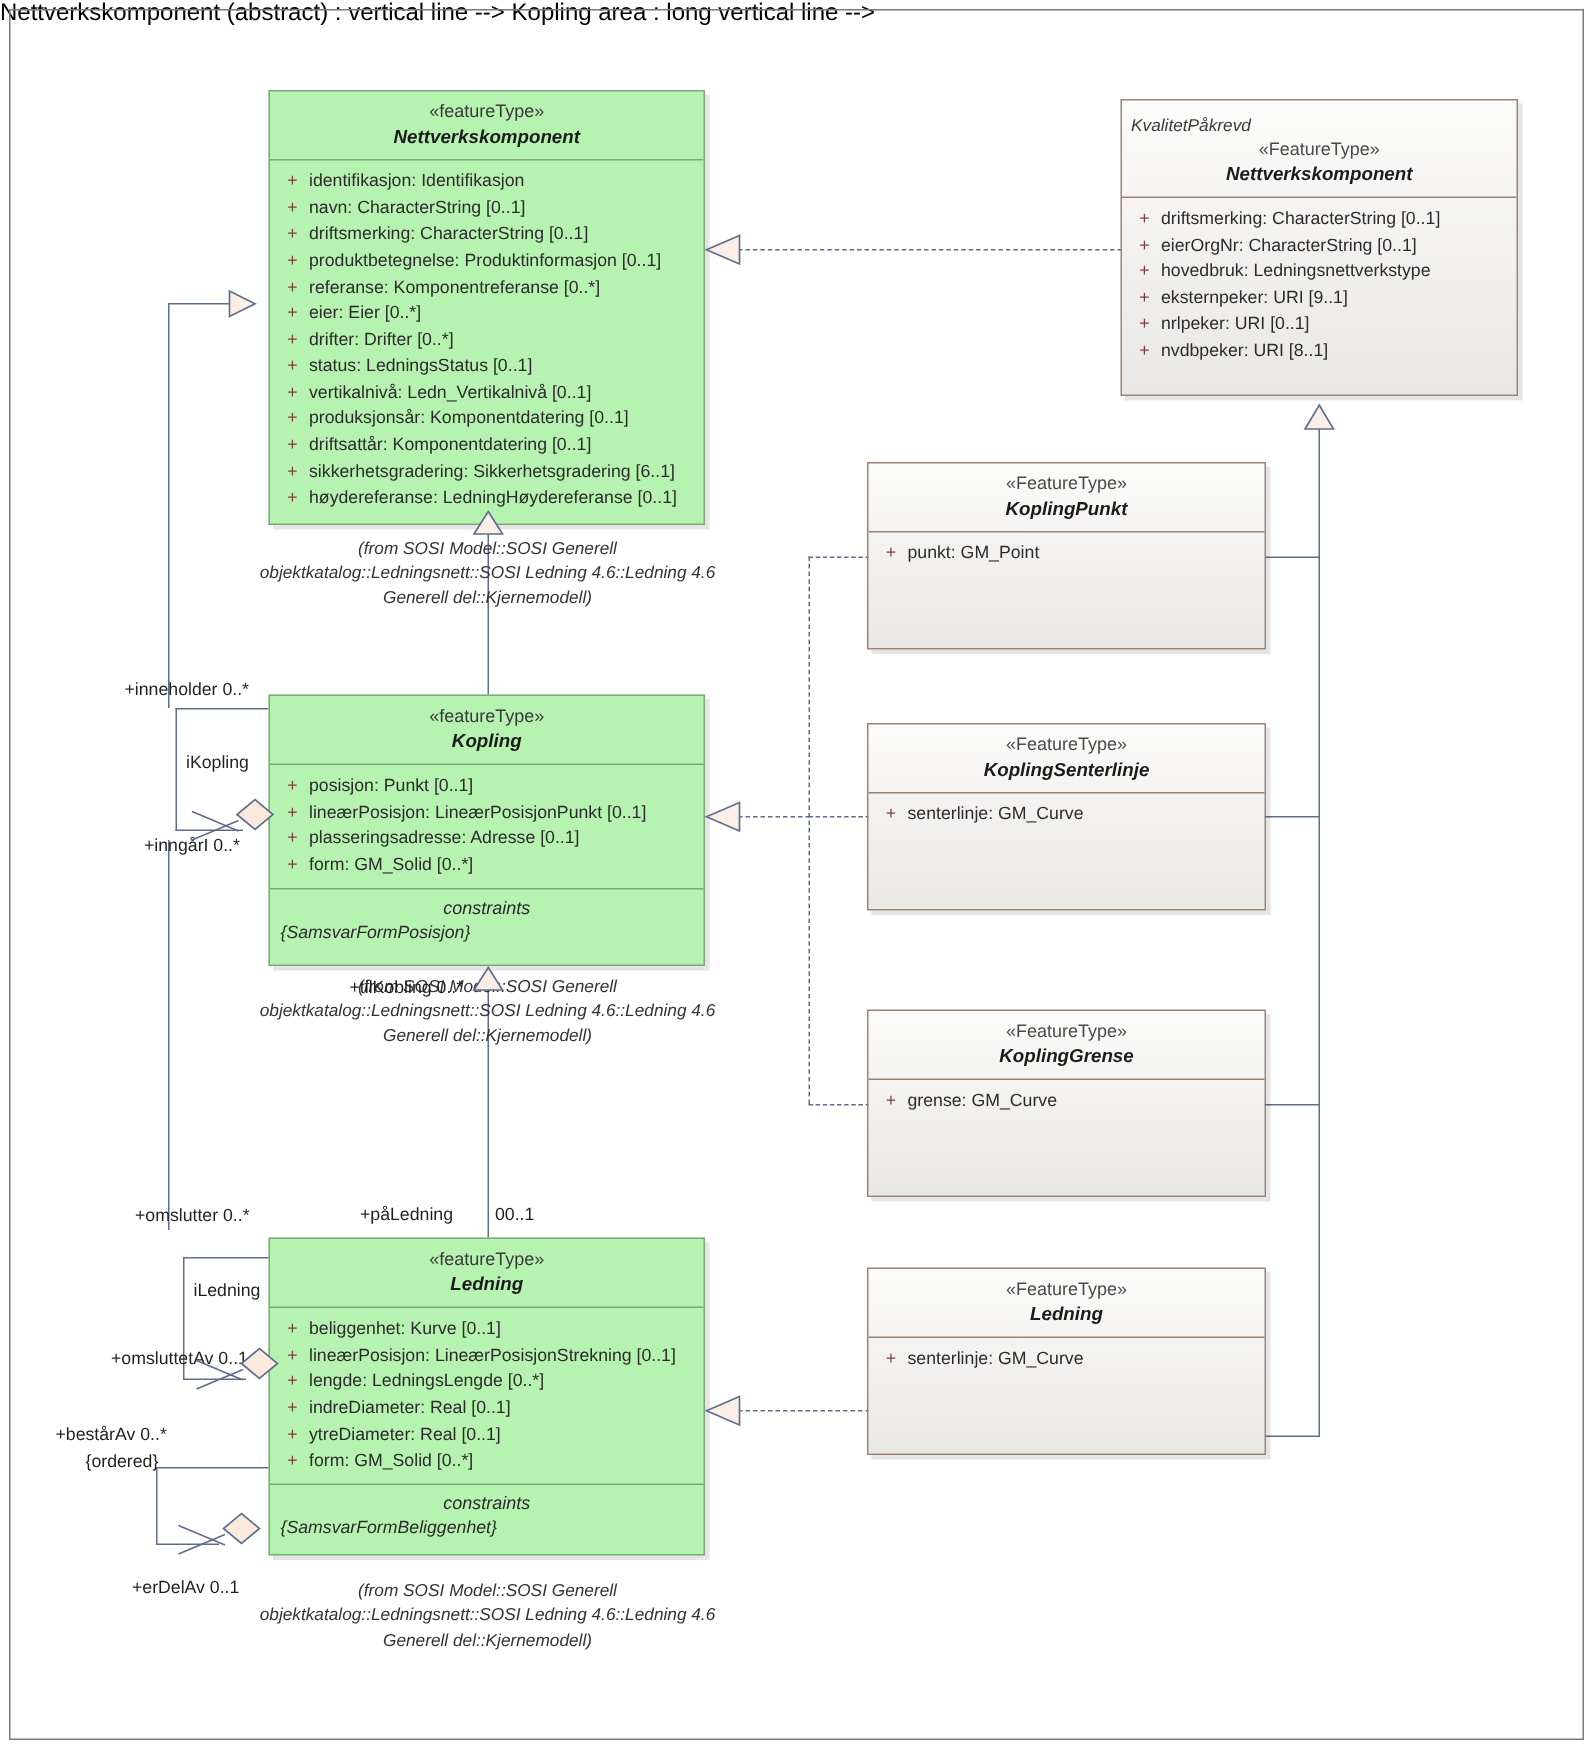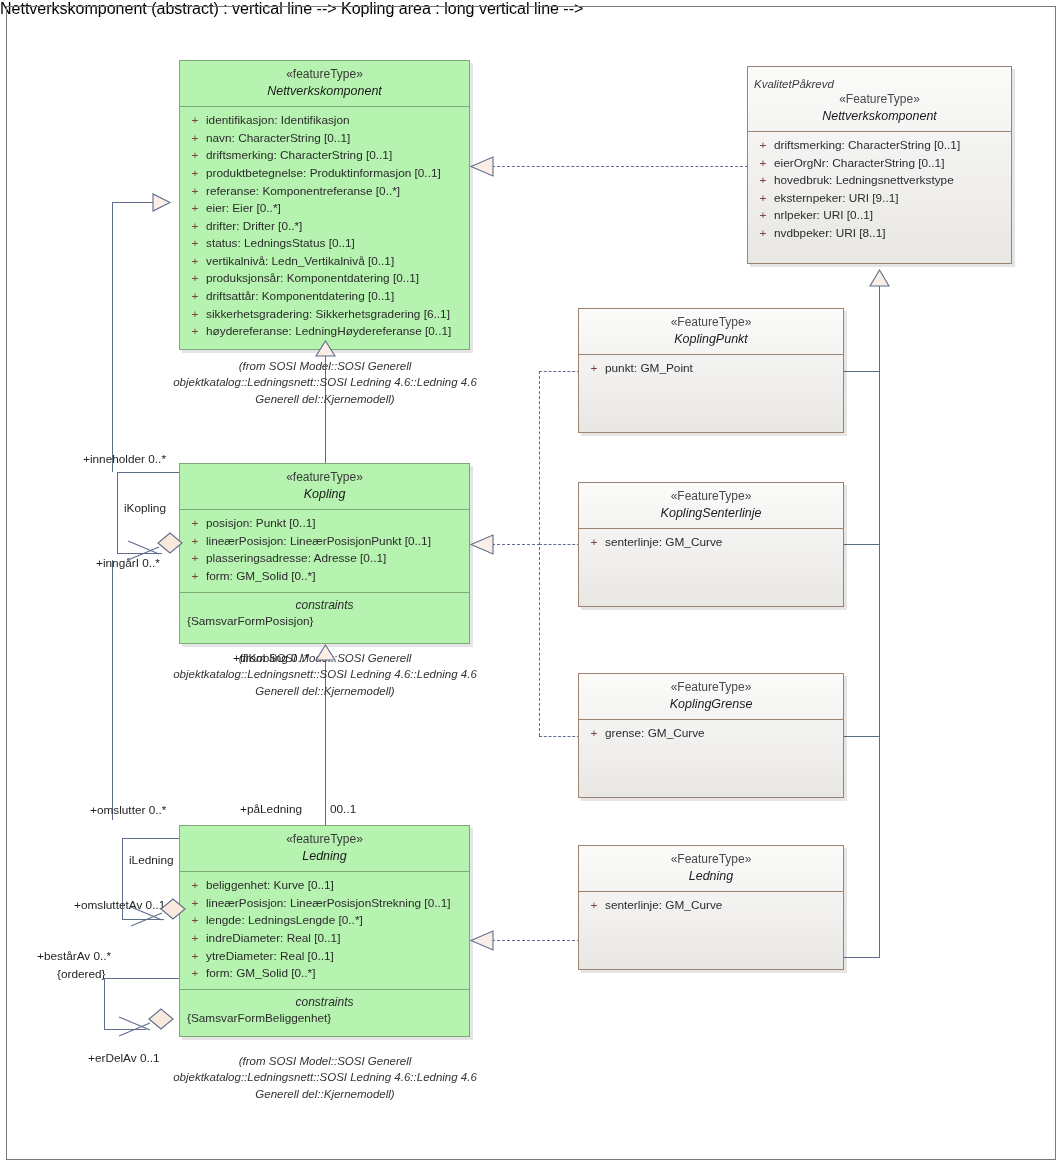--- a/index.html
+++ b/index.html
@@ -76,21 +76,21 @@
   }
   .cls.grey .hdr{border-bottom:1px solid #9d8171;}
   .stereo{
     font-size:12px;
     color:#3a3a3a;
     display:block;
   }
   .cls.grey .stereo{color:#4a4a4a;}
   .cname{
     font-size:12.5px;
-    font-weight:normal;
+    font-weight:bold;
     font-style:italic;
     color:#1b1b1b;
     display:block;
     margin-top:1px;
   }
   .qualifier{
     display:block;
     text-align:left;
     font-size:11.5px;
     font-style:italic;
@@ -122,20 +122,21 @@
     text-align:center;
     font-size:12px;
     font-style:italic;
     color:#2b2b2b;
     margin-bottom:2px;
   }
   .constraint-item{
     font-size:11.8px;
     color:#2b2b2b;
     padding-left:3px;
+    font-style:italic;
   }
 
   
   .origin{
     position:absolute;
     text-align:center;
     font-size:11.5px;
     font-style:italic;
     color:#333333;
     line-height:1.42;

